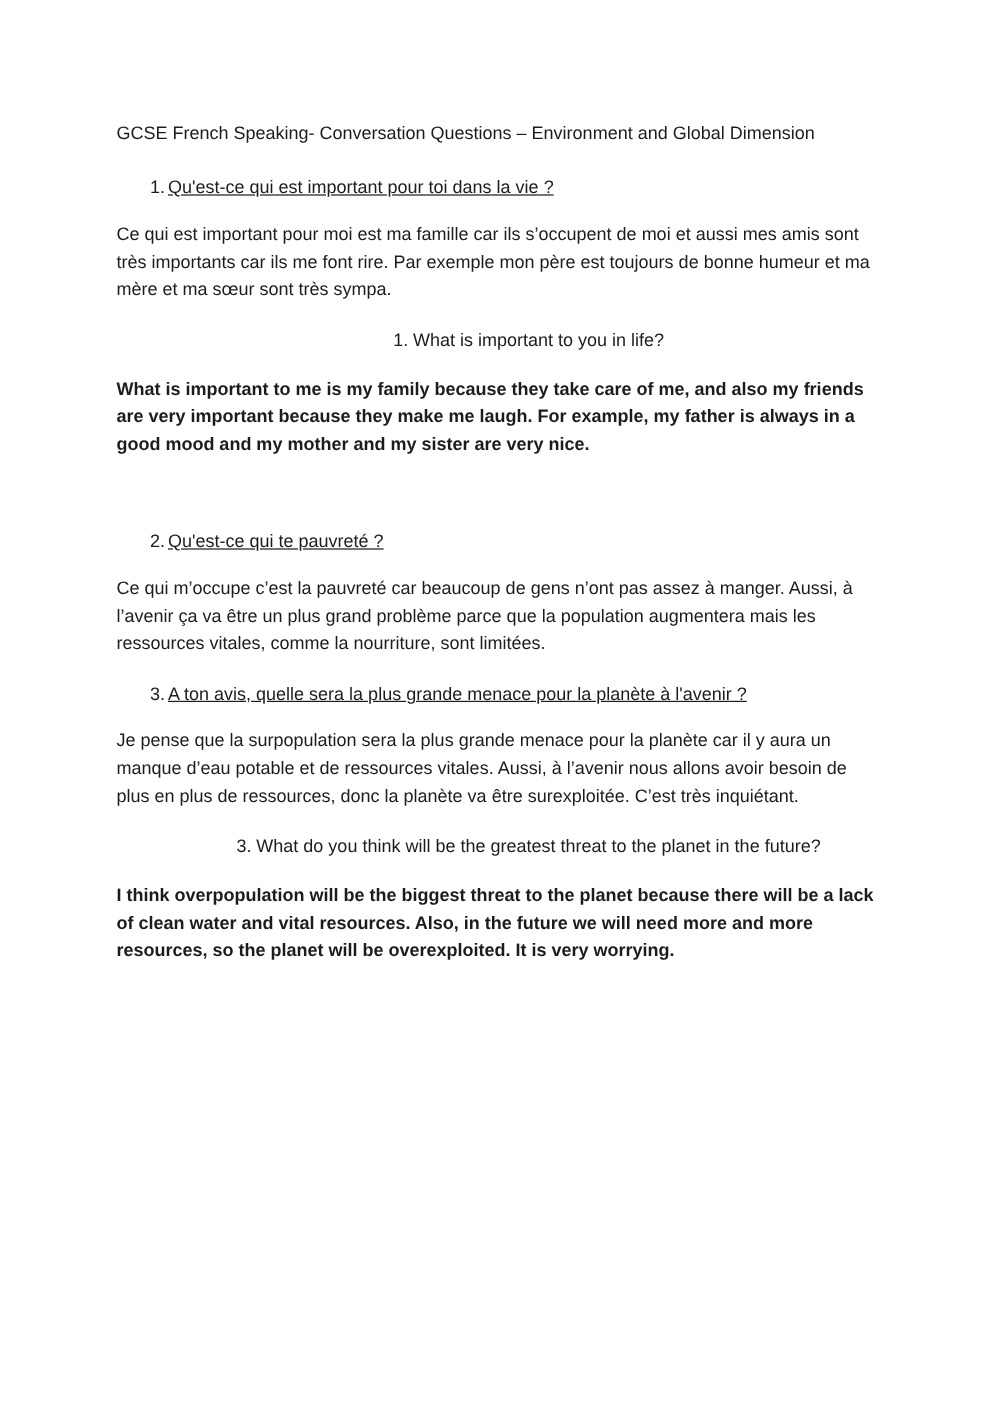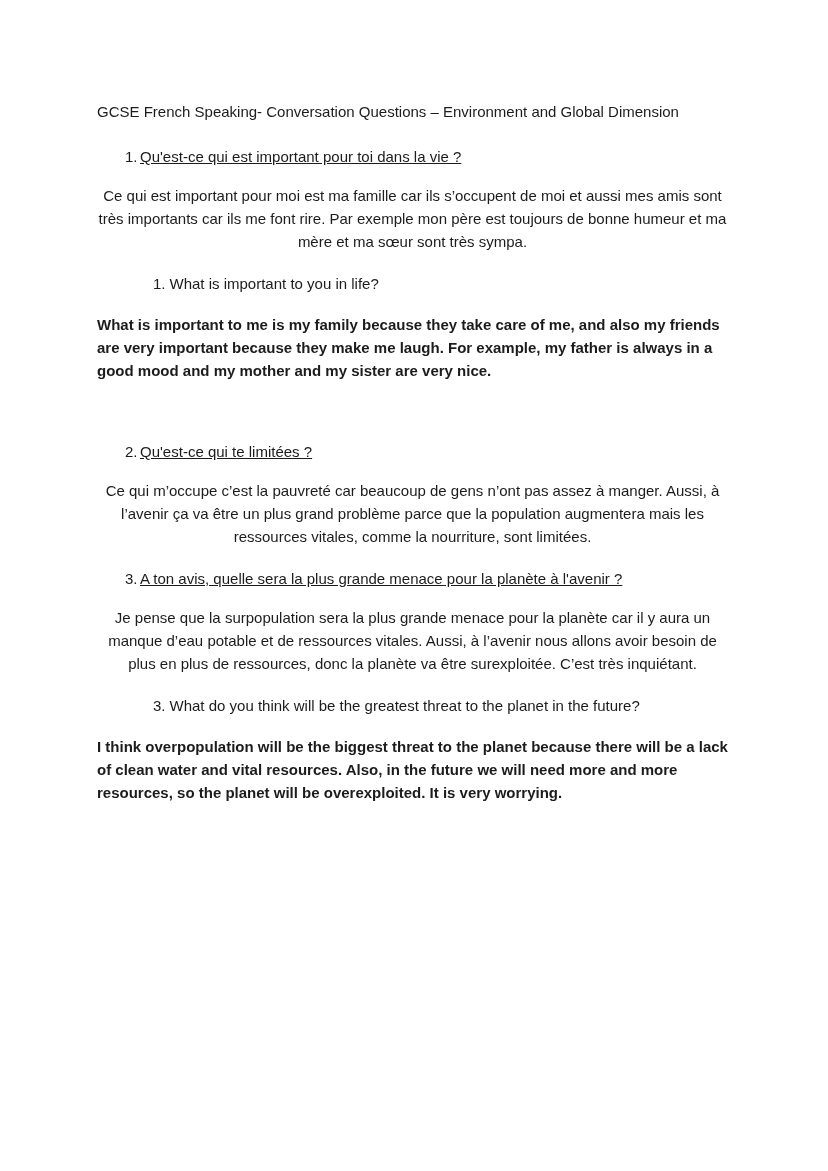--- a/index.html
+++ b/index.html
@@ -29,27 +29,27 @@
     margin: 0 0 16px 0;
     text-decoration: underline;
   }
   .q-fr .num {
     display: inline-block;
     width: 15px;
   }
   .q-en {
     padding-left: 56px;
     margin: 0 0 18px 0;
+    text-align: center;
   }
   .q-en .num {
     margin-right: 4px;
   }
   .answer-fr {
     margin: 0 0 19px 0;
-    text-align: center;
   }
   .answer-en {
     margin: 0 0 58px 0;
     font-weight: bold;
   }
   .section:last-child .answer-en {
     margin-bottom: 0;
   }
 </style>
 </head>
@@ -60,21 +60,21 @@
   <p class="title">GCSE French Speaking- Conversation Questions – Environment and Global Dimension</p>
 
   <div class="section">
     <p class="q-fr"><span class="num">1.</span><span>Qu'est-ce qui est important pour toi dans la vie ?</span></p>
     <p class="answer-fr">Ce qui est important pour moi est ma famille car ils s’occupent de moi et aussi mes amis sont très importants car ils me font rire. Par exemple mon père est toujours de bonne humeur et ma mère et ma sœur sont très sympa.</p>
     <p class="q-en"><span class="num">1.</span><span>What is important to you in life?</span></p>
     <p class="answer-en">What is important to me is my family because they take care of me, and also my friends are very important because they make me laugh. For example, my father is always in a good mood and my mother and my sister are very nice.</p>
   </div>
 
   <div class="section">
-    <p class="q-fr"><span class="num">2.</span><span>Qu'est-ce qui te limitées ?</span></p>
+    <p class="q-fr"><span class="num">2.</span><span>Qu'est-ce qui te pauvreté ?</span></p>
     <p class="answer-fr">Ce qui m’occupe c’est la pauvreté car beaucoup de gens n’ont pas assez à manger. Aussi, à l’avenir ça va être un plus grand problème parce que la population augmentera mais les ressources vitales, comme la nourriture, sont limitées.</p>
   </div>
 
   <div class="section">
     <p class="q-fr"><span class="num">3.</span><span>A ton avis, quelle sera la plus grande menace pour la planète à l'avenir ?</span></p>
     <p class="answer-fr">Je pense que la surpopulation sera la plus grande menace pour la planète car il y aura un manque d’eau potable et de ressources vitales. Aussi, à l’avenir nous allons avoir besoin de plus en plus de ressources, donc la planète va être surexploitée. C’est très inquiétant.</p>
     <p class="q-en"><span class="num">3.</span><span>What do you think will be the greatest threat to the planet in the future?</span></p>
     <p class="answer-en">I think overpopulation will be the biggest threat to the planet because there will be a lack of clean water and vital resources. Also, in the future we will need more and more resources, so the planet will be overexploited. It is very worrying.</p>
   </div>
 

